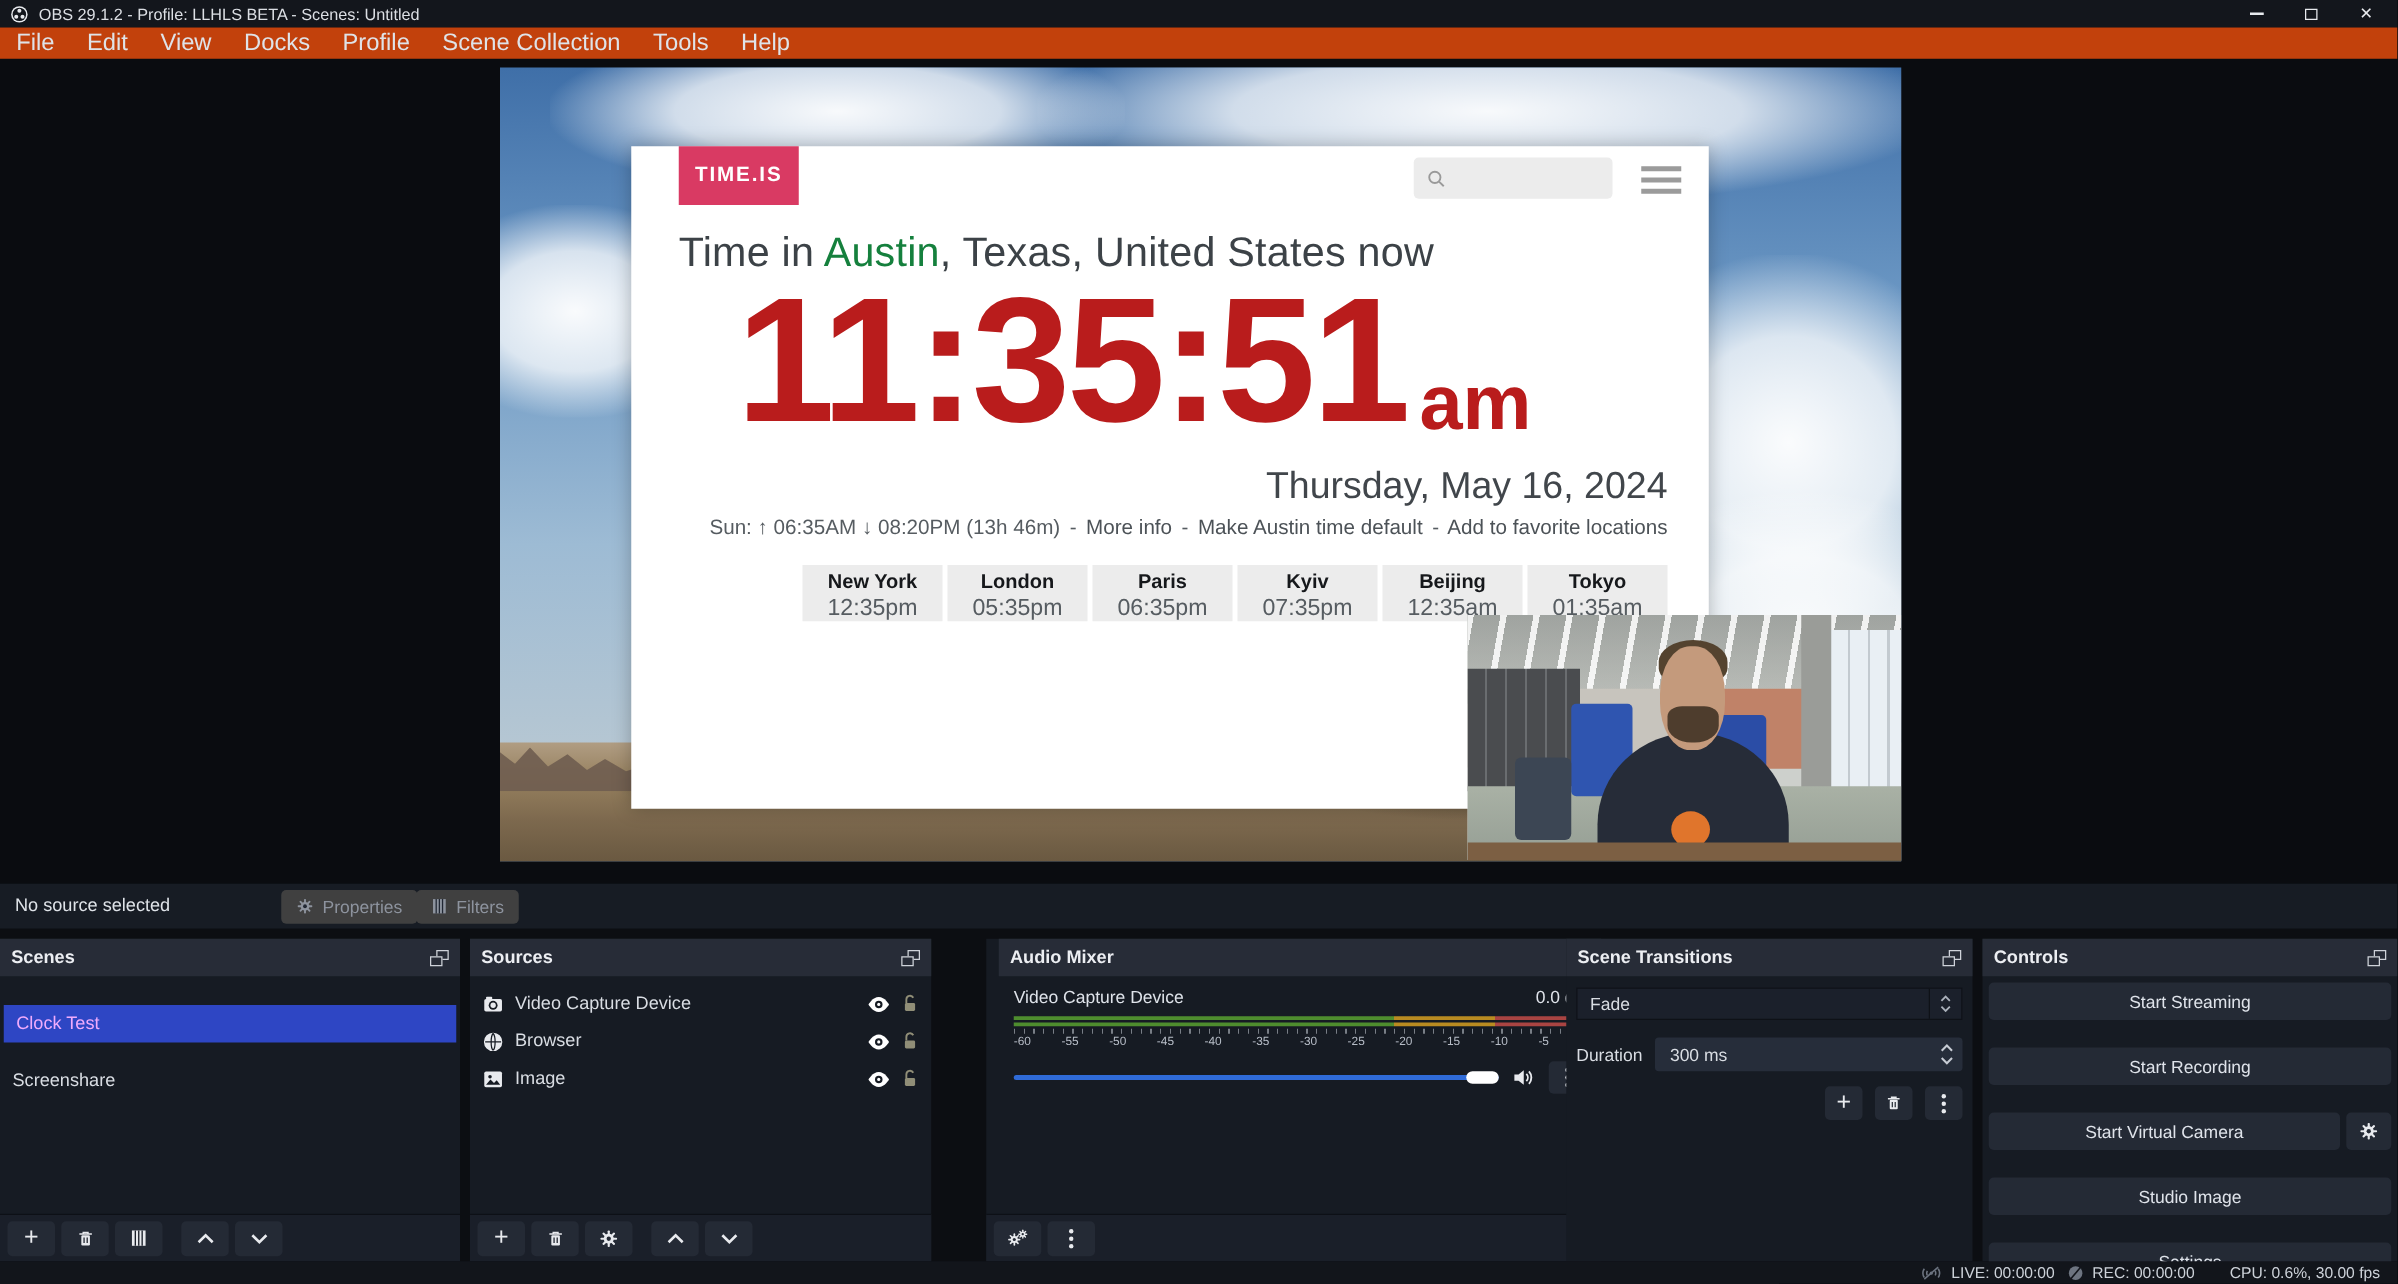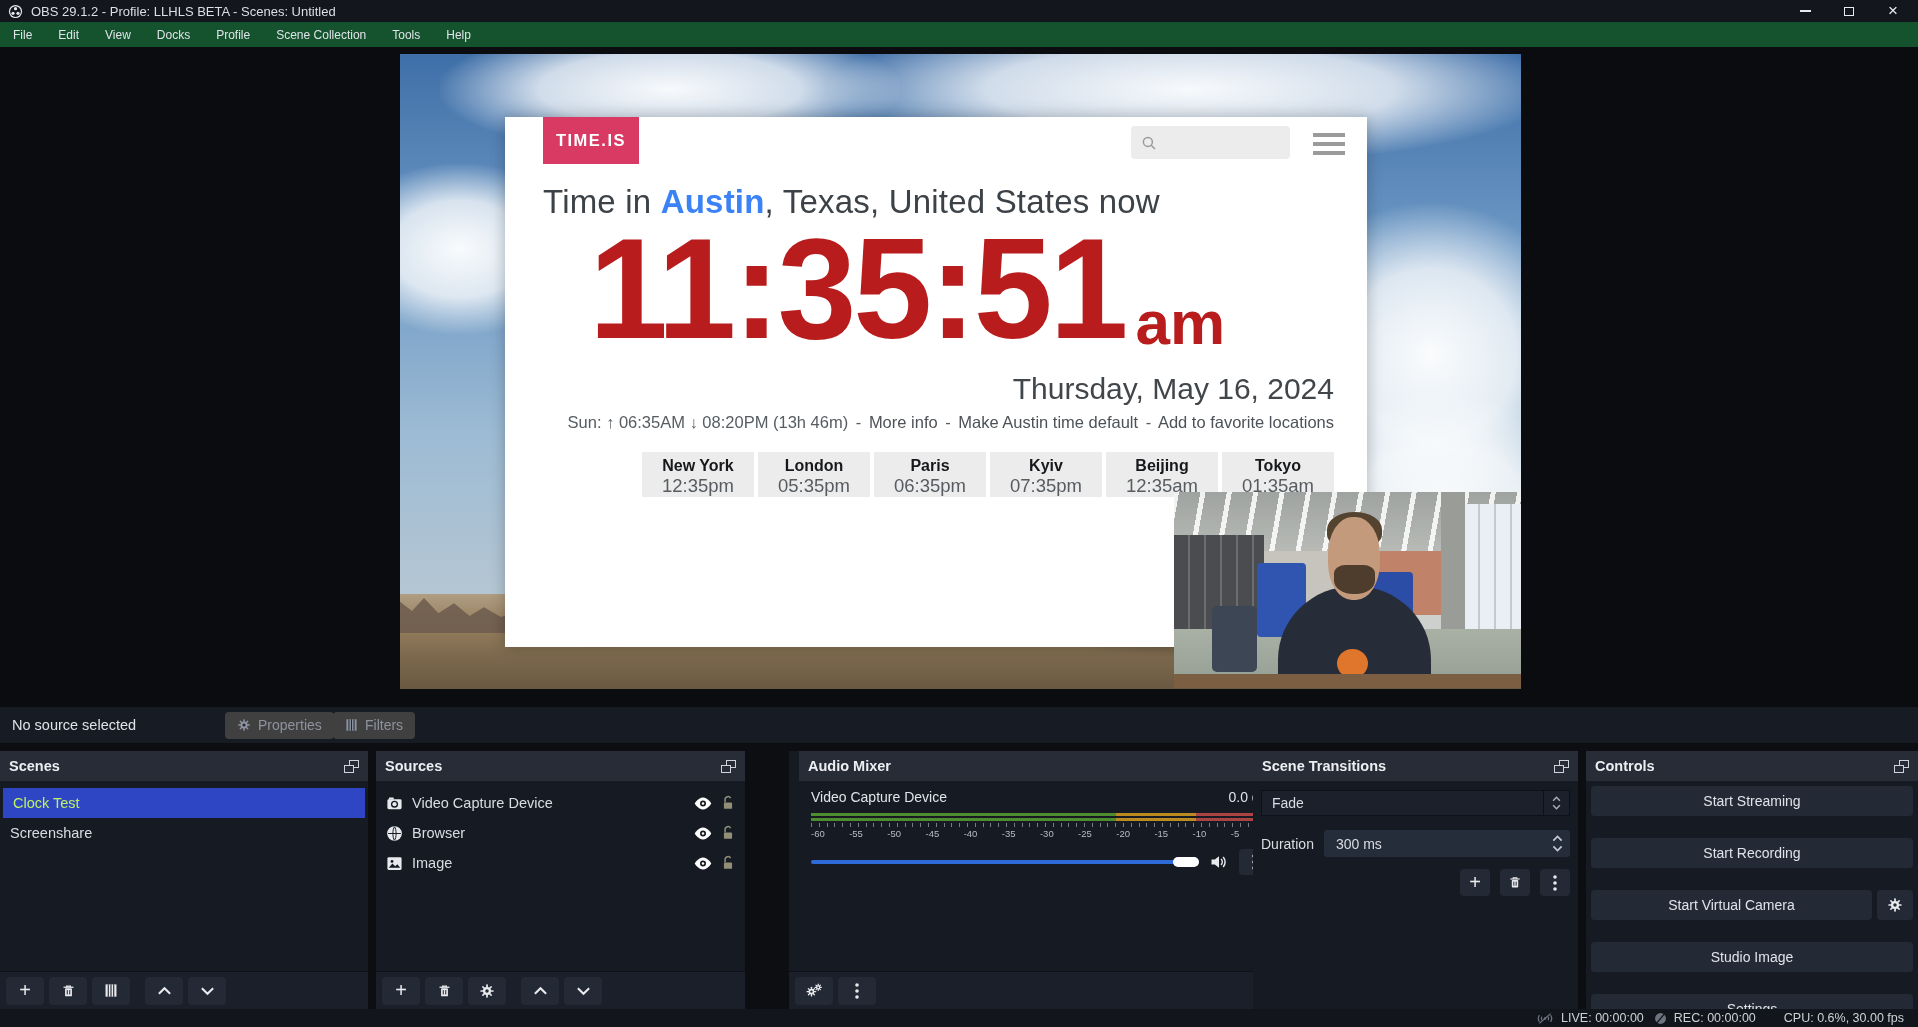--- a/index.html
+++ b/index.html
@@ -10,22 +10,22 @@
   
   .titlebar { position:absolute; left:0; top:0; right:0; height:22px; background:#13161c;
     display:flex; align-items:center; padding:0 8px; color:#dcdfe4; font-size:13px; }
   .titlebar .obs-logo { width:15px; height:15px; margin-right:8px; }
   .winbtns { margin-left:auto; display:flex; align-items:center; gap:30px; padding-right:10px; }
   .winbtn { width:14px; height:14px; display:flex; align-items:center; justify-content:center; color:#e8eaee; }
   .min-glyph { width:11px; height:0; border-bottom:2px solid #e8eaee; }
   .max-glyph { width:10px; height:9px; border:1.5px solid #e8eaee; }
   .close-glyph { font-size:17px; line-height:14px; }
 
-  .menubar { position:absolute; left:0; top:22px; right:0; height:25px; background:#14532d;
-    display:flex; align-items:center; color:#dfe3e8; font-size:12px; }
+  .menubar { position:absolute; left:0; top:22px; right:0; height:25px; background:#c2410c;
+    display:flex; align-items:center; color:#dfe3e8; font-size:19px; }
   .menu-item { padding:0 13px; height:100%; display:flex; align-items:center; }
 
   
   .preview { position:absolute; left:400px; top:54px; width:1121px; height:635px; overflow:hidden;
     background:linear-gradient(180deg,#3f6fa8 0%, #6c98c4 30%, #9dbbd4 60%, #c3cdd2 100%); }
   .cloud { position:absolute; background:radial-gradient(ellipse at center, rgba(255,255,255,.96) 0%, rgba(255,255,255,.75) 40%, rgba(255,255,255,0) 72%); }
   .desert { position:absolute; left:0; right:0; bottom:0; height:95px;
     background:
       radial-gradient(160px 30px at 18% 35%, rgba(58,46,33,.45), transparent 70%),
       radial-gradient(220px 34px at 45% 30%, rgba(58,46,33,.5), transparent 70%),
@@ -39,21 +39,21 @@
   .page { position:absolute; left:105px; top:63px; width:862px; height:530px; background:#ffffff;
     box-shadow:0 0 14px rgba(0,0,0,.25); color:#333; }
   .ti-logo { position:absolute; left:38px; top:0; width:96px; height:47px; background:#d93a63;
     display:flex; align-items:center; justify-content:center; color:#fff; font-weight:700;
     font-size:16.5px; letter-spacing:1.5px; }
   .ti-search { position:absolute; left:626px; top:9px; width:159px; height:33px; background:#ececec;
     border-radius:4px; display:flex; align-items:center; padding-left:9px; }
   .ti-burger { position:absolute; left:808px; top:16px; width:32px; display:flex; flex-direction:column; gap:5px; }
   .ti-burger div { height:4px; background:#9b9b9b; }
   .ti-heading { position:absolute; left:38px; top:66px; font-size:33px; color:#3c4247; letter-spacing:.2px; }
-  .ti-heading b { color:#3b82f6; font-weight:700; }
+  .ti-heading b { color:#15803d; font-weight:400; }
   .ti-clock { position:absolute; left:84px; top:92px; display:flex; align-items:flex-end; color:#b91c1c; }
   .ti-clock .digits { font-size:142px; font-weight:700; line-height:1.12; letter-spacing:-3px; }
   .ti-clock .ampm { font-size:62px; font-weight:700; line-height:1; margin-left:10px; padding-bottom:14px; }
   .ti-date { position:absolute; right:33px; top:255px; font-size:30px; color:#41464b; }
   .ti-sun { position:absolute; right:33px; top:296px; font-size:16.5px; color:#565c61; white-space:nowrap; }
   .ti-sun .lnk { color:#4c5257; }
   .ti-sun .sep { margin:0 3px; }
   .ti-world { position:absolute; right:33px; top:335px; display:flex; gap:4px; }
   .wc-box { width:112px; height:45px; background:#ececec; text-align:center; padding-top:4px; }
   .wc-city { font-size:16px; font-weight:700; color:#16181b; line-height:1.2; }
@@ -103,21 +103,21 @@
   .popout { position:relative; width:15px; height:13px; }
   .popout i { position:absolute; border:1.5px solid #cfd3da; display:block; }
   .popout .b1 { right:0; top:0; width:10px; height:8px; }
   .popout .b2 { left:0; bottom:0; width:10px; height:8px; background:#272c37; }
   .pfoot { position:absolute; left:0; bottom:0; right:0; height:38px; background:#1a1f29;
     border-top:1px solid #0d1016; display:flex; align-items:center; gap:5px; padding:0 6px; }
   .tbtn { width:38px; height:28px; background:#242a35; border-radius:4px; display:flex;
     align-items:center; justify-content:center; color:#e8eaee; font-size:20px; }
   .tbtn.gap { margin-left:10px; }
   .list-item { height:30px; display:flex; align-items:center; padding-left:10px; color:#d9dde3; font-size:14.5px; }
-  .list-item.selected { background:#2e46c4; color:#bef264; margin:0 3px; }
+  .list-item.selected { background:#2e46c4; color:#f0abfc; margin:16px 3px; }
   .src-row { height:30px; display:flex; align-items:center; padding:0 10px; color:#d9dde3; font-size:14.5px; gap:9px; }
   .src-row .grow { flex:1; }
   .icon16 { width:17px; height:17px; display:flex; }
 
   
   .mix-body { padding:8px 12px 0 12px; }
   .mix-name { display:flex; justify-content:space-between; color:#dfe3ea; font-size:14px; }
   .meter { margin-top:8px; }
   .meter .bar { height:3px; margin-bottom:2px;
     background:linear-gradient(90deg,#4e8d2e 0 66.5%, #b98b21 66.5% 84%, #a94442 84% 100%); }

